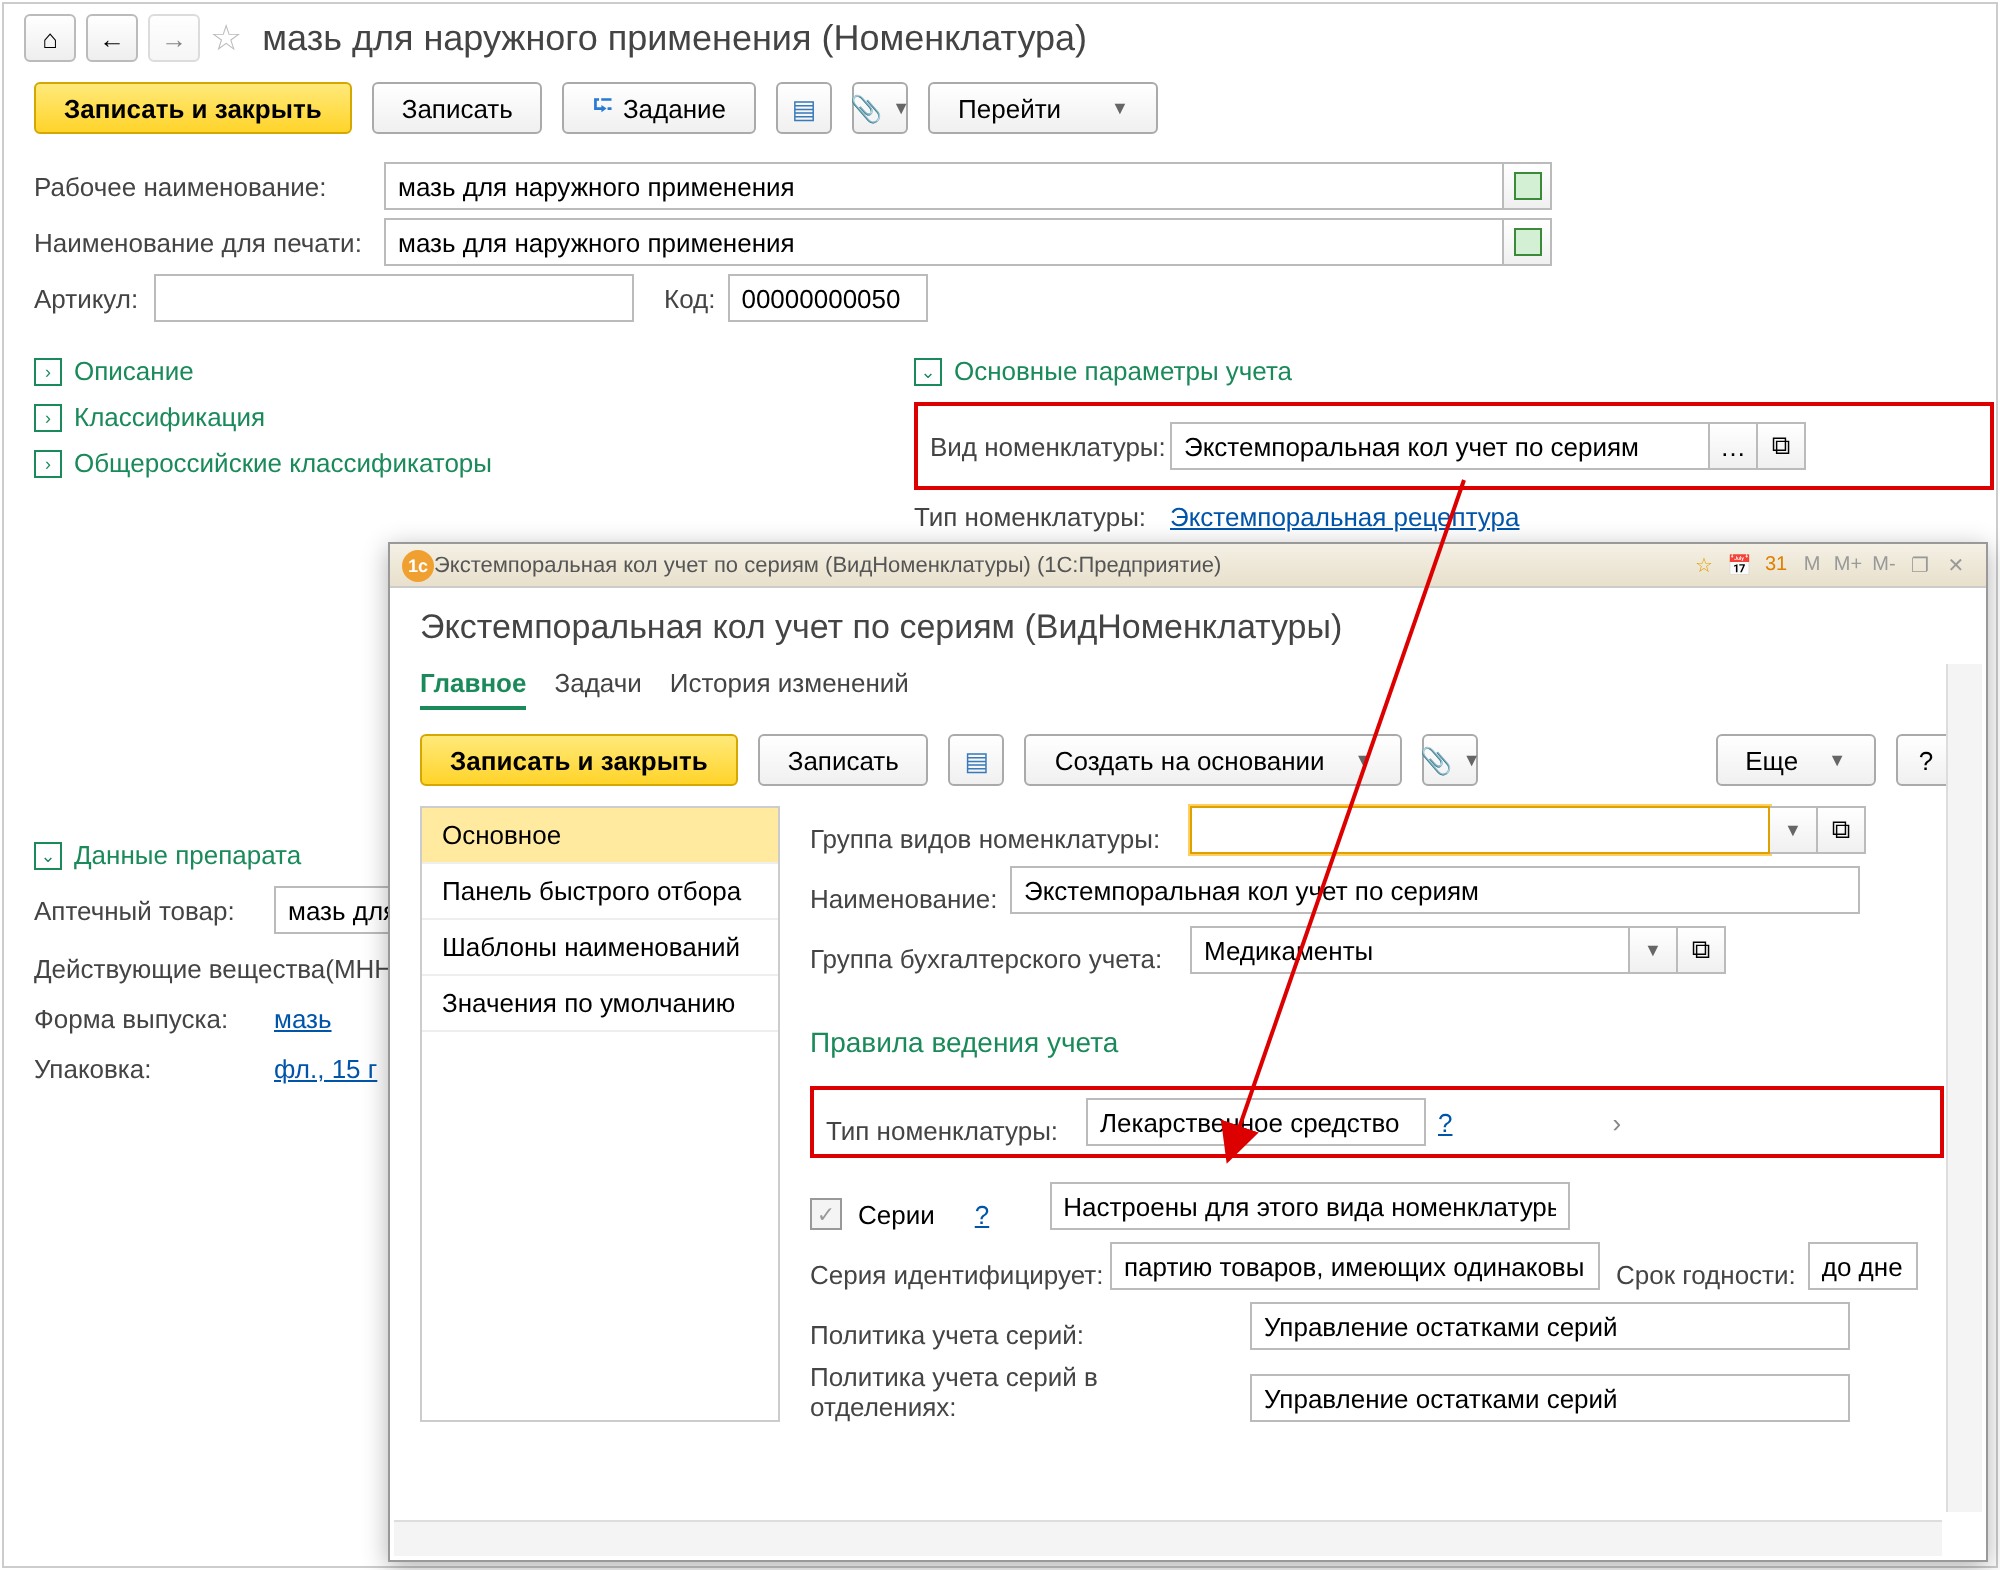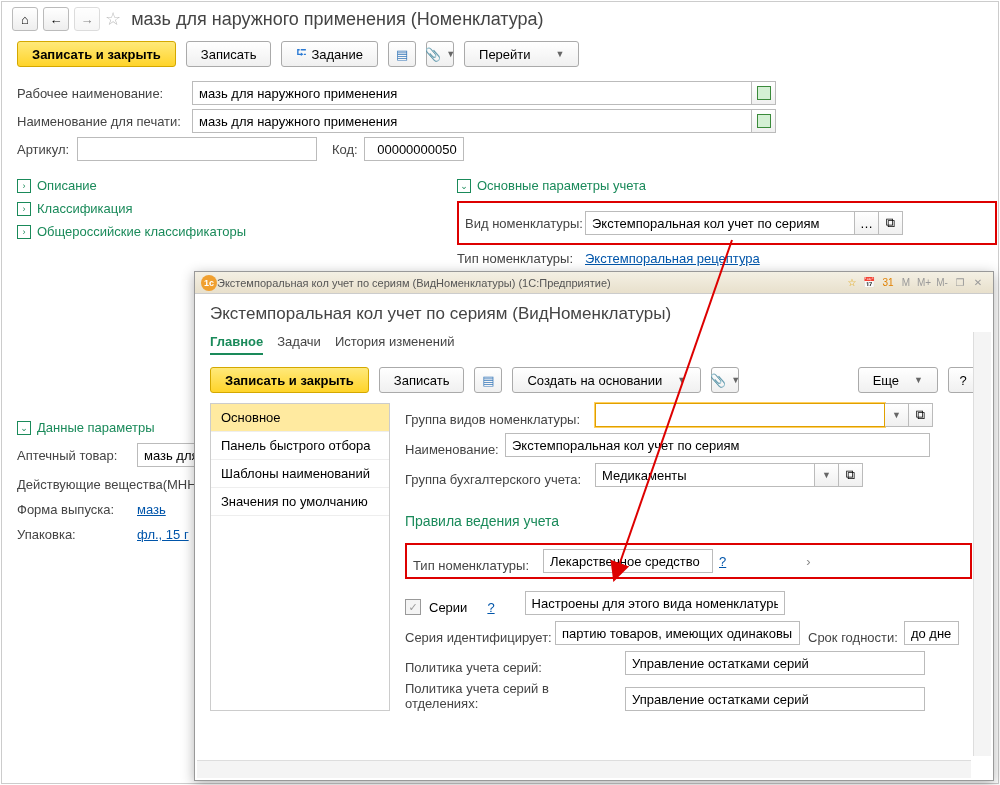--- a/index.html
+++ b/index.html
@@ -137,21 +137,21 @@
         <input class="input" style="width: 560px;" value="мазь для наружного применения">
         <div class="input-btn">
             <span class="green-icon"></span>
           </div>
       </div>
     </div>
     <div class="row">
       <span class="lbl" style="width:60px">Артикул:</span>
       <input class="input" style="width: 240px;" value="">
       <span class="lbl" style="margin-left:15px">Код:</span>
-      <input class="input" style="width: 100px; margin-left: 6px; text-align: right;" value="00000000050">
+      <input class="input" style="width: 100px; margin-left: 6px;" value="00000000050">
     </div>
   </div>
 
   <div class="two-col">
     <div class="col col-left">
       <div class="section-hd">
           <span class="chev">›</span>
           <span>Описание</span>
         </div>
       <div class="section-hd">
@@ -185,21 +185,21 @@
       <div class="row" style="margin-top:6px">
         <span class="lbl" style="width:128px">Тип номенклатуры:</span>
         <span class="link">Экстемпоральная рецептура</span>
       </div>
     </div>
   </div>
 
   <div style="padding:0 15px; margin-top:150px">
     <div class="section-hd">
         <span class="chev">⌄</span>
-        <span>Данные параметры</span>
+        <span>Данные препарата</span>
       </div>
     <div class="row">
         <span class="lbl" style="width:120px">Аптечный товар:</span>
         <input class="input" style="width: 70px;" value="мазь для на">
       </div>
     <div class="row" style="margin-top:10px">
         <span class="lbl">Действующие вещества(МНН)</span>
       </div>
     <div class="row" style="margin-top:10px">
         <span class="lbl" style="width:120px">Форма выпуска:</span>

